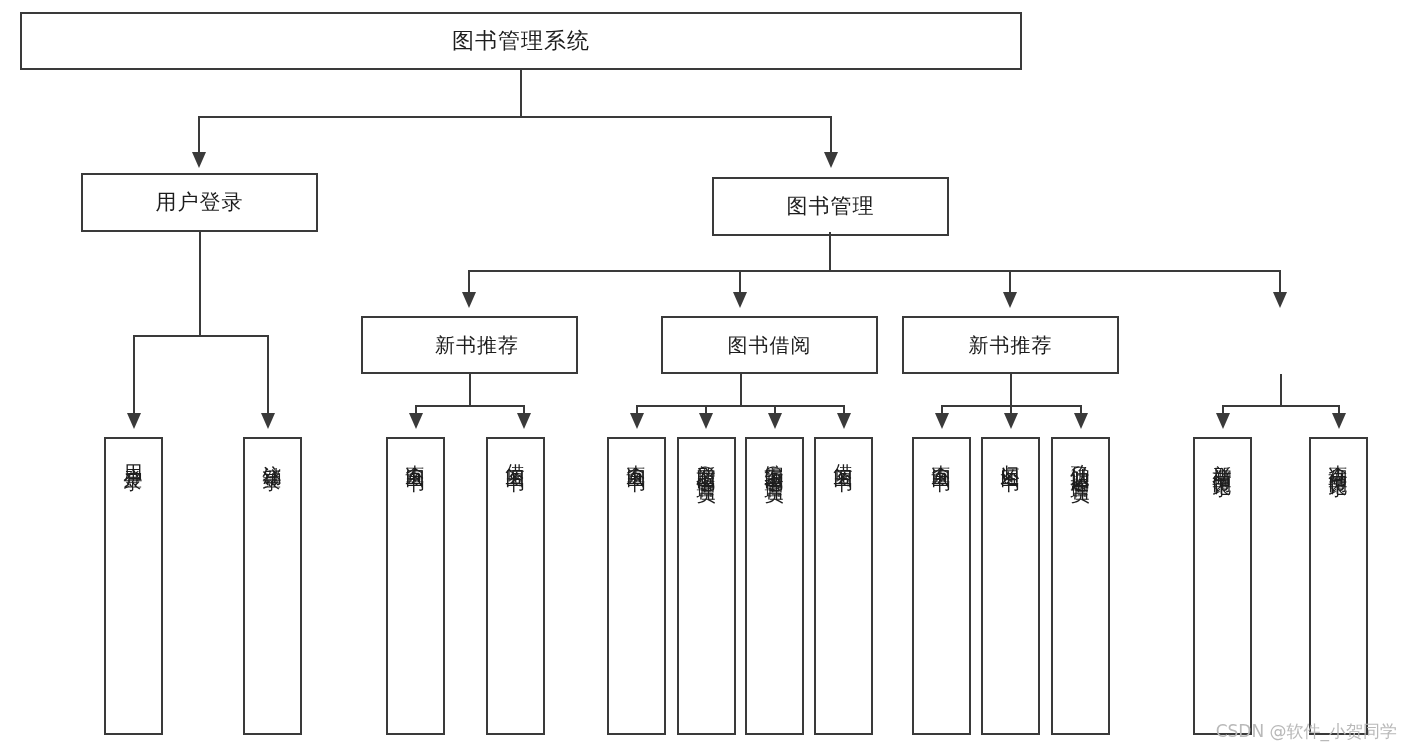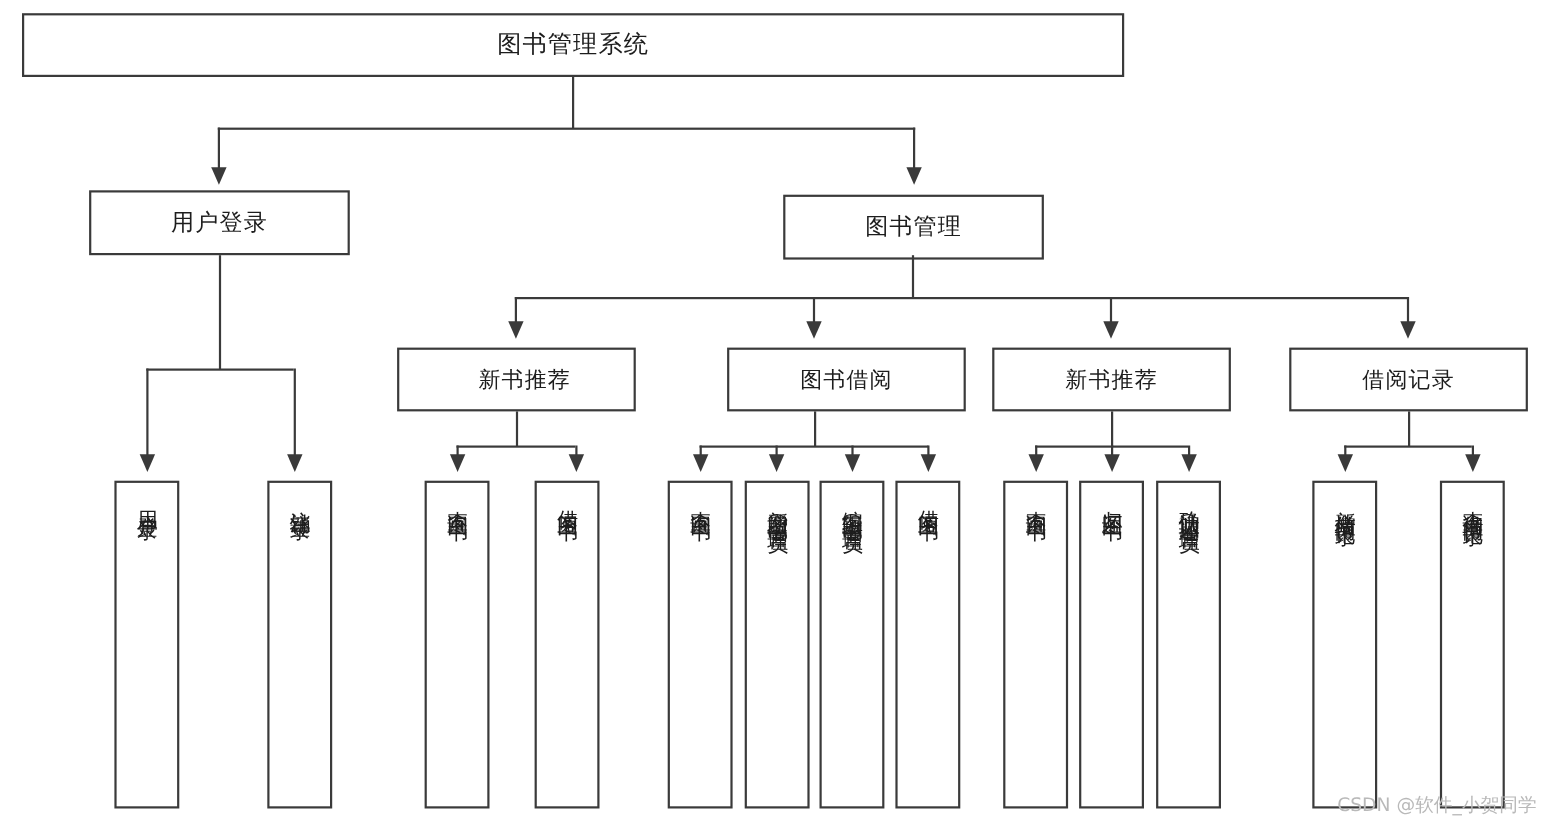--- a/index.html
+++ b/index.html
@@ -130,23 +130,20 @@
 
   <div class="node level-3" style="left:361px; top:316px; width:217px; height:58px;padding-left:15px;">
     <span>新书推荐</span>
   </div>
   <div class="node level-3" style="left:632px; top:316px; width:217px; height:58px;margin-left:29px;">
     <span>图书借阅</span>
   </div>
   <div class="node level-3" style="left:902px; top:316px; width:217px; height:58px;">
     <span>新书推荐</span>
   </div>
-  <div class="node level-3" style="left:1172px; top:316px; width:217px; height:58px;">
-    <span>借阅记录</span>
-  </div>
 
   <div class="vline" style="left:469px; top:374px; height:32px;"></div>
   <div class="hline" style="left:415px; top:405px; width:108px;"></div>
   <div class="vline" style="left:415px; top:405px; height:12px;"></div>
   <div class="arrow" style="left:409px; top:413px;"></div>
   <div class="vline" style="left:523px; top:405px; height:12px;"></div>
   <div class="arrow" style="left:517px; top:413px;"></div>
 
   <div class="vline" style="left:740px; top:374px; height:32px;"></div>
   <div class="hline" style="left:636px; top:405px; width:208px;"></div>

